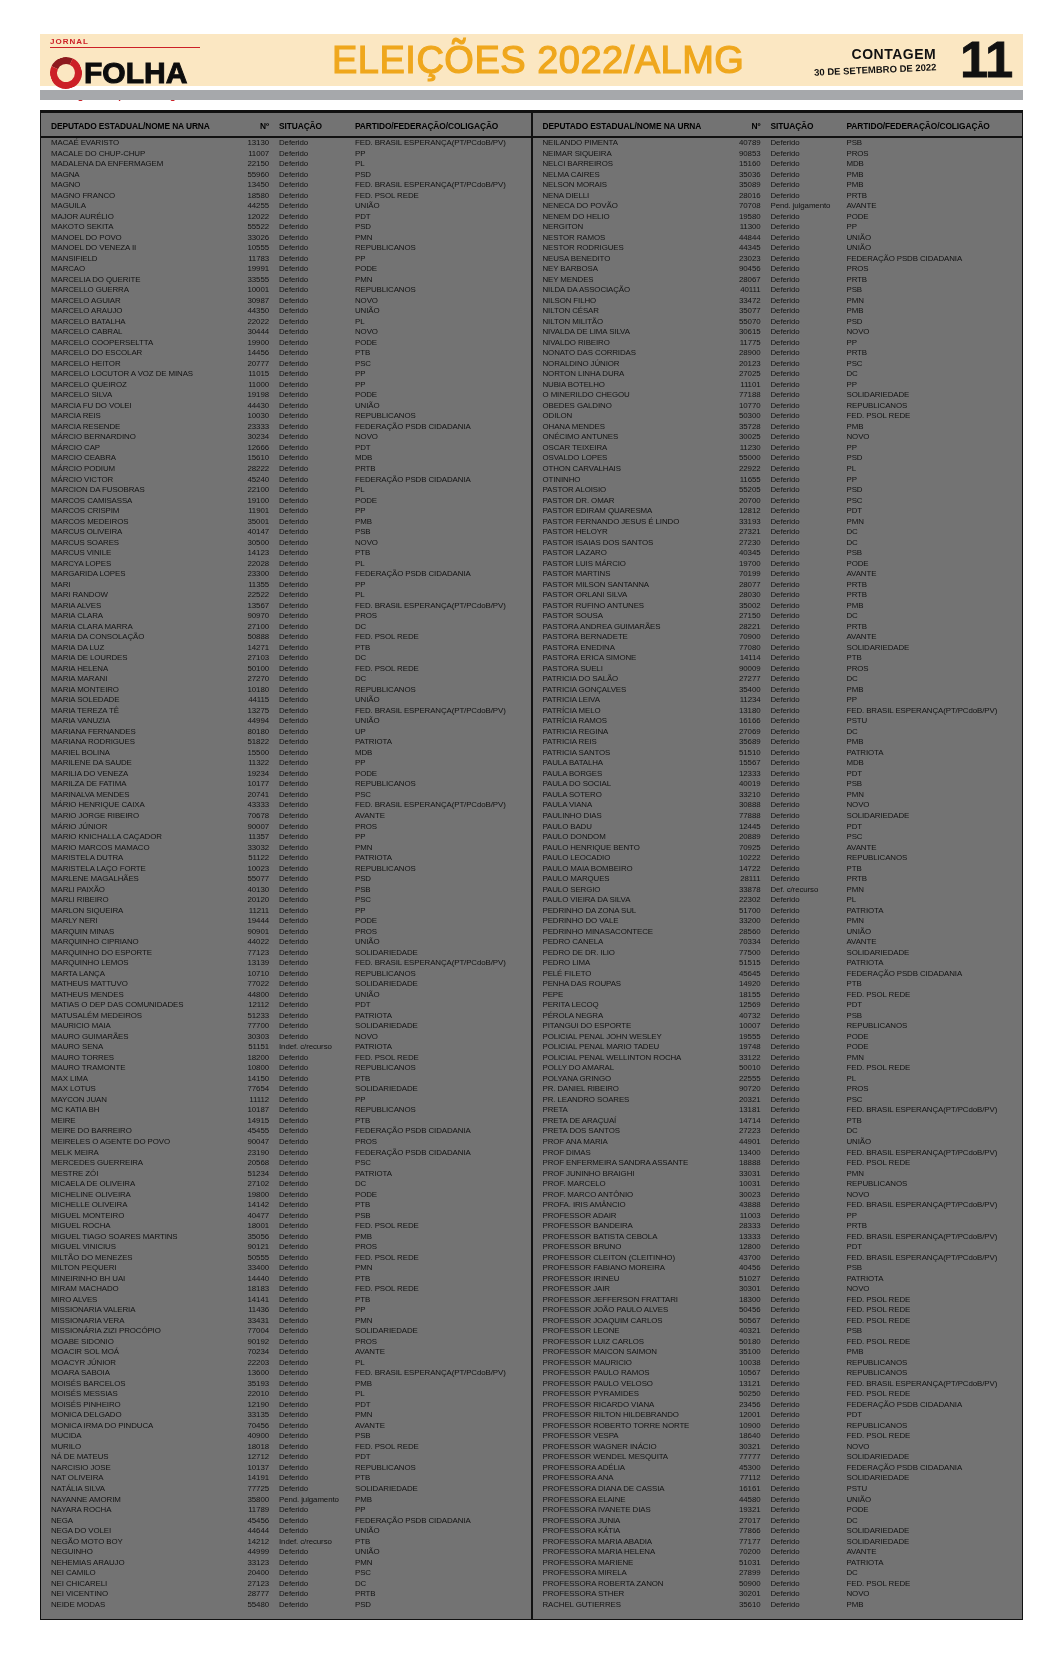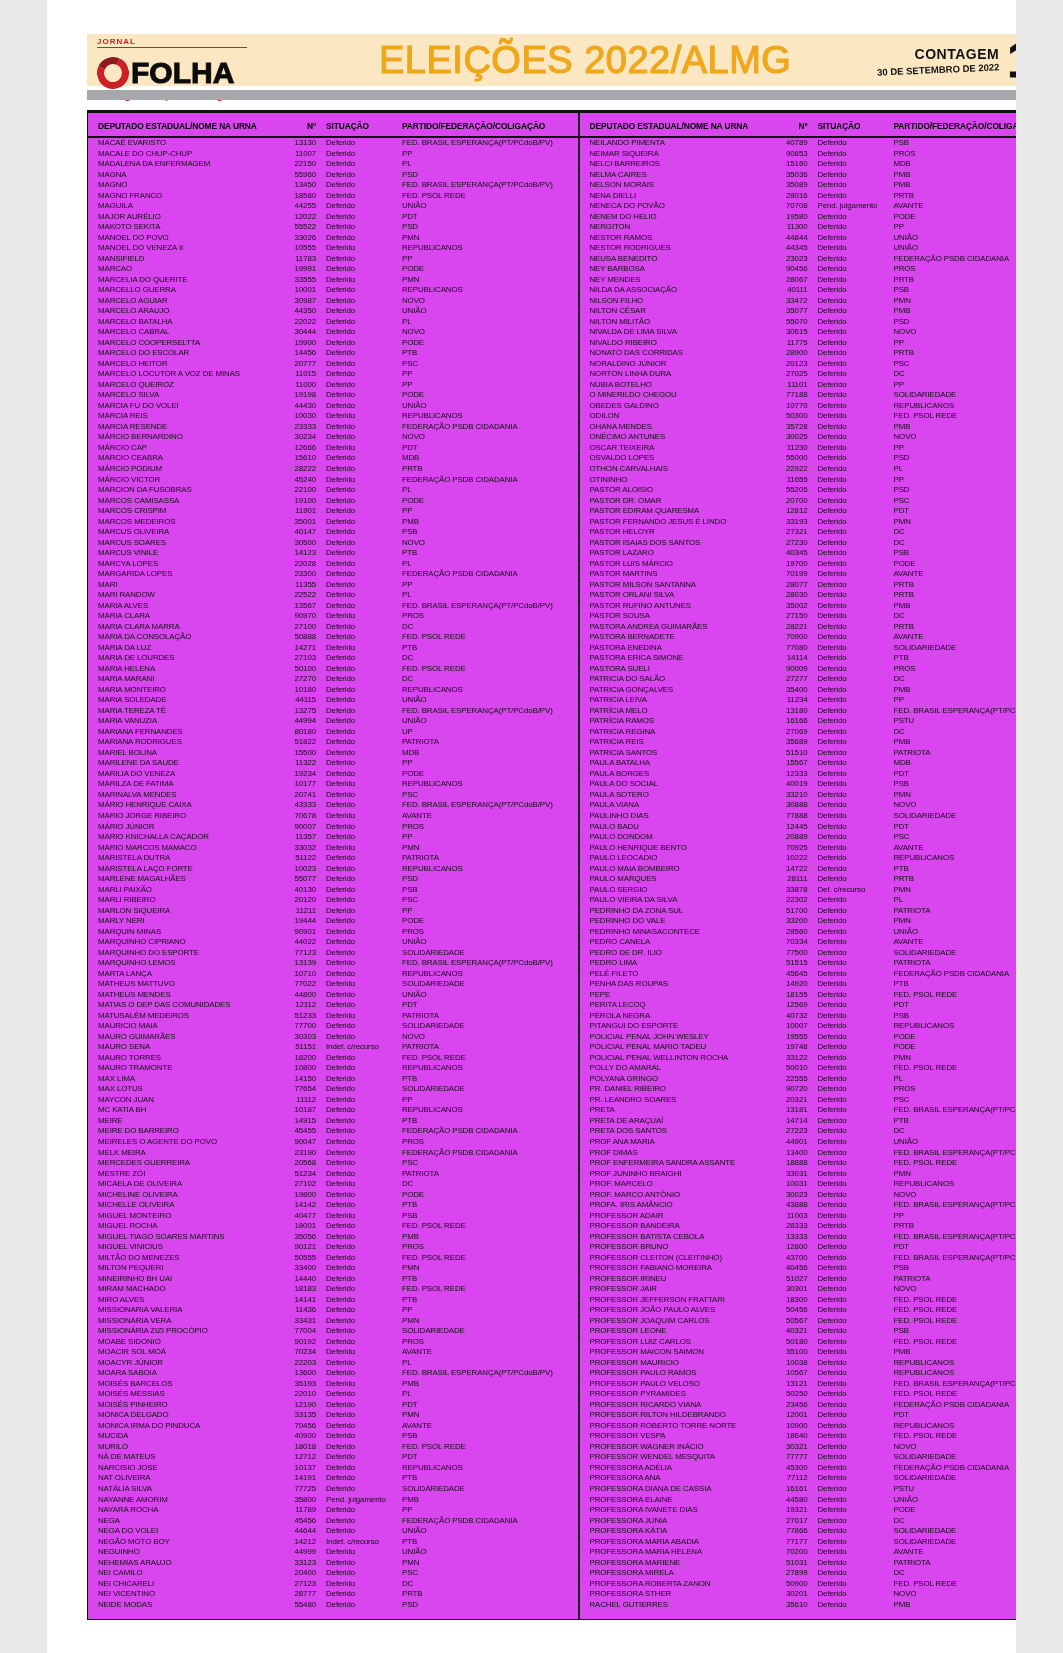--- a/index.html
+++ b/index.html
@@ -1,37 +1,37 @@
 <!DOCTYPE html>
 <html><head>
 <meta charset="utf-8">
 <style>
   html,body{margin:0;padding:0;}
   body{background:#e9e9e9;font-family:"Liberation Sans",sans-serif;}
-  .page{position:relative;width:969px;height:1653px;background:#ffffff;margin:0 auto;overflow:hidden;}
+  .page{position:relative;width:1063px;height:1653px;background:#ffffff;margin:0 auto;overflow:hidden;}
 
   
   .band{position:absolute;left:40px;top:34px;width:983px;height:52px;background:#fbe7c2;}
   .logo{position:absolute;left:10px;top:3px;width:220px;}
   .logo-jornal{color:#cc2027;font-size:8px;font-weight:bold;letter-spacing:1px;border-bottom:1px solid #cc2027;width:150px;padding-bottom:1px;}
   .logo-row{display:flex;align-items:center;margin-top:9px;}
   .logo-o{display:inline-block;width:18px;height:18px;border:7px solid #cc2027;border-radius:50%;box-sizing:content-box;margin-right:2px;transform:rotate(-20deg);border-top-color:#8d1a1f;}
   .logo-folha{color:#0d0d0d;font-size:30px;font-weight:900;letter-spacing:0px;line-height:30px;-webkit-text-stroke:1px #0d0d0d;}
   .logo-tag{color:#cc2027;font-size:10px;font-weight:bold;margin-top:1px;font-style:italic;}
   .band-title{position:absolute;left:292px;top:6px;font-size:38px;line-height:40px;font-weight:400;color:#efa71d;-webkit-text-stroke:1.2px #efa71d;letter-spacing:0.5px;white-space:nowrap;}
-  .edition{position:absolute;right:10px;top:4px;display:flex;align-items:center;gap:8px;}
+  .edition{position:absolute;right:10px;top:4px;display:flex;align-items:center;gap:24px;}
   .ed-left{text-align:right;}
   .ed-city{font-size:14px;font-weight:900;color:#111;letter-spacing:0.5px;}
   .ed-date{font-size:9.5px;font-weight:bold;color:#111;transform:rotate(-2.5deg);margin-top:2px;white-space:nowrap;}
   .ed-num{font-size:50px;font-weight:900;color:#111;line-height:44px;-webkit-text-stroke:1px #111;}
   .graybar{position:absolute;left:40px;top:90px;width:983px;height:10px;background:#a6a8ab;}
 
   
   .tables{position:absolute;left:40px;top:110px;width:983px;height:1510px;display:flex;}
-  .colbox{box-sizing:border-box;width:491.5px;height:1510px;border:1px solid #111;border-top:3px solid #111;overflow:hidden;background:#d946ef;}
+  .colbox{box-sizing:border-box;width:491.5px;height:1510px;border:1px solid #111;border-top:3px solid #111;overflow:hidden;background:#737373;}
   .thead{display:grid;grid-template-columns:155px 53px 66px 1fr;column-gap:10px;padding:8px 4px 5px 10px;font-size:8.4px;font-weight:bold;letter-spacing:-0.1px;border-bottom:2px solid #111;white-space:nowrap;}
   .thead .h1{text-align:right;}
   .tbody{padding-top:0;}
   .trow{display:grid;grid-template-columns:155px 53px 66px 1fr;column-gap:10px;padding-left:10px;height:10.53px;line-height:10.53px;font-size:7.9px;letter-spacing:-0.1px;white-space:nowrap;color:#111;}
   .trow span{overflow:visible;}
   .trow .c1{text-align:right;}
 </style>
 </head>
 <body>
 

